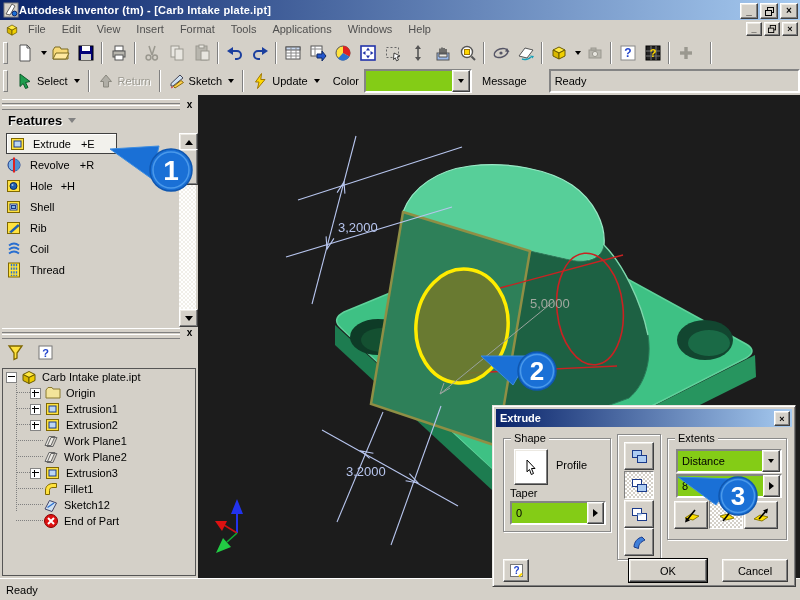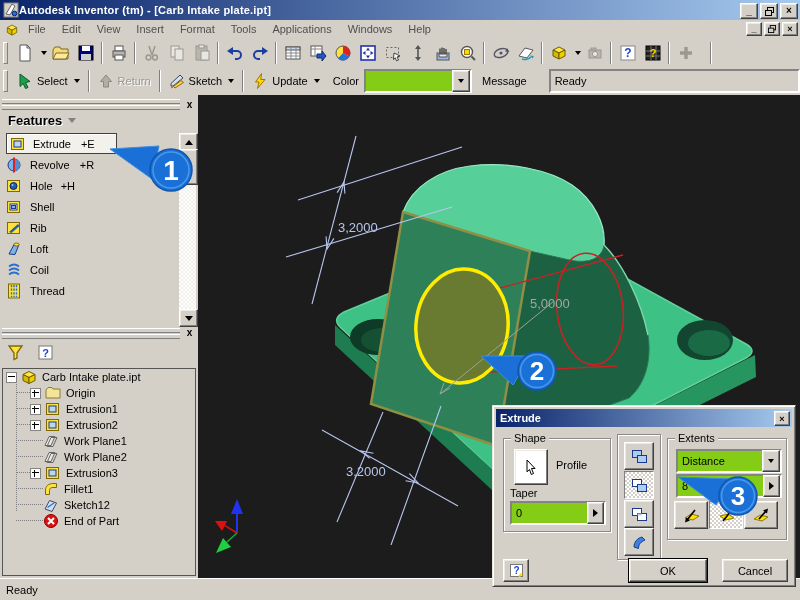--- a/index.html
+++ b/index.html
@@ -429,27 +429,20 @@
       </div>
       <div class="feat-row">
         <svg width="16" height="16" viewBox="0 0 16 16">
             <rect x="1.5" y="2.5" width="12" height="11" fill="#ffe23e" stroke="#806800"></rect>
             <path d="M3 12L12 4l1.5 2-8 7z" fill="#1f5fae"></path>
           </svg>
         <span>Rib</span>
       </div>
       <div class="feat-row">
         <svg width="16" height="16" viewBox="0 0 16 16">
-            <path d="M3 13L8 3.5h5L9 13.5z" fill="#7fb2e5" stroke="#1a3a8a"></path>
-            <ellipse cx="10.5" cy="3.5" rx="2.6" ry="1.5" fill="#ffe23e" stroke="#806800"></ellipse>
-          </svg>
-        <span>Loft</span>
-      </div>
-      <div class="feat-row">
-        <svg width="16" height="16" viewBox="0 0 16 16">
             <path d="M3 4.5c3-2.4 7-2.4 10 0M3 8.5c3-2.4 7-2.4 10 0M3 12.5c3-2.4 7-2.4 10 0" stroke="#2a6fd0" stroke-width="1.8" fill="none"></path>
           </svg>
         <span>Coil</span>
       </div>
       <div class="feat-row">
         <svg width="16" height="16" viewBox="0 0 16 16">
             <rect x="2.5" y="1" width="11" height="14" fill="#ffe23e" stroke="#806800"></rect>
             <path d="M5.5 2v12M8 2v12M10.5 2v12" stroke="#2a6fd0" stroke-width="1.4" stroke-dasharray="2.2,1.4" fill="none"></path>
           </svg>
         <span>Thread</span>

